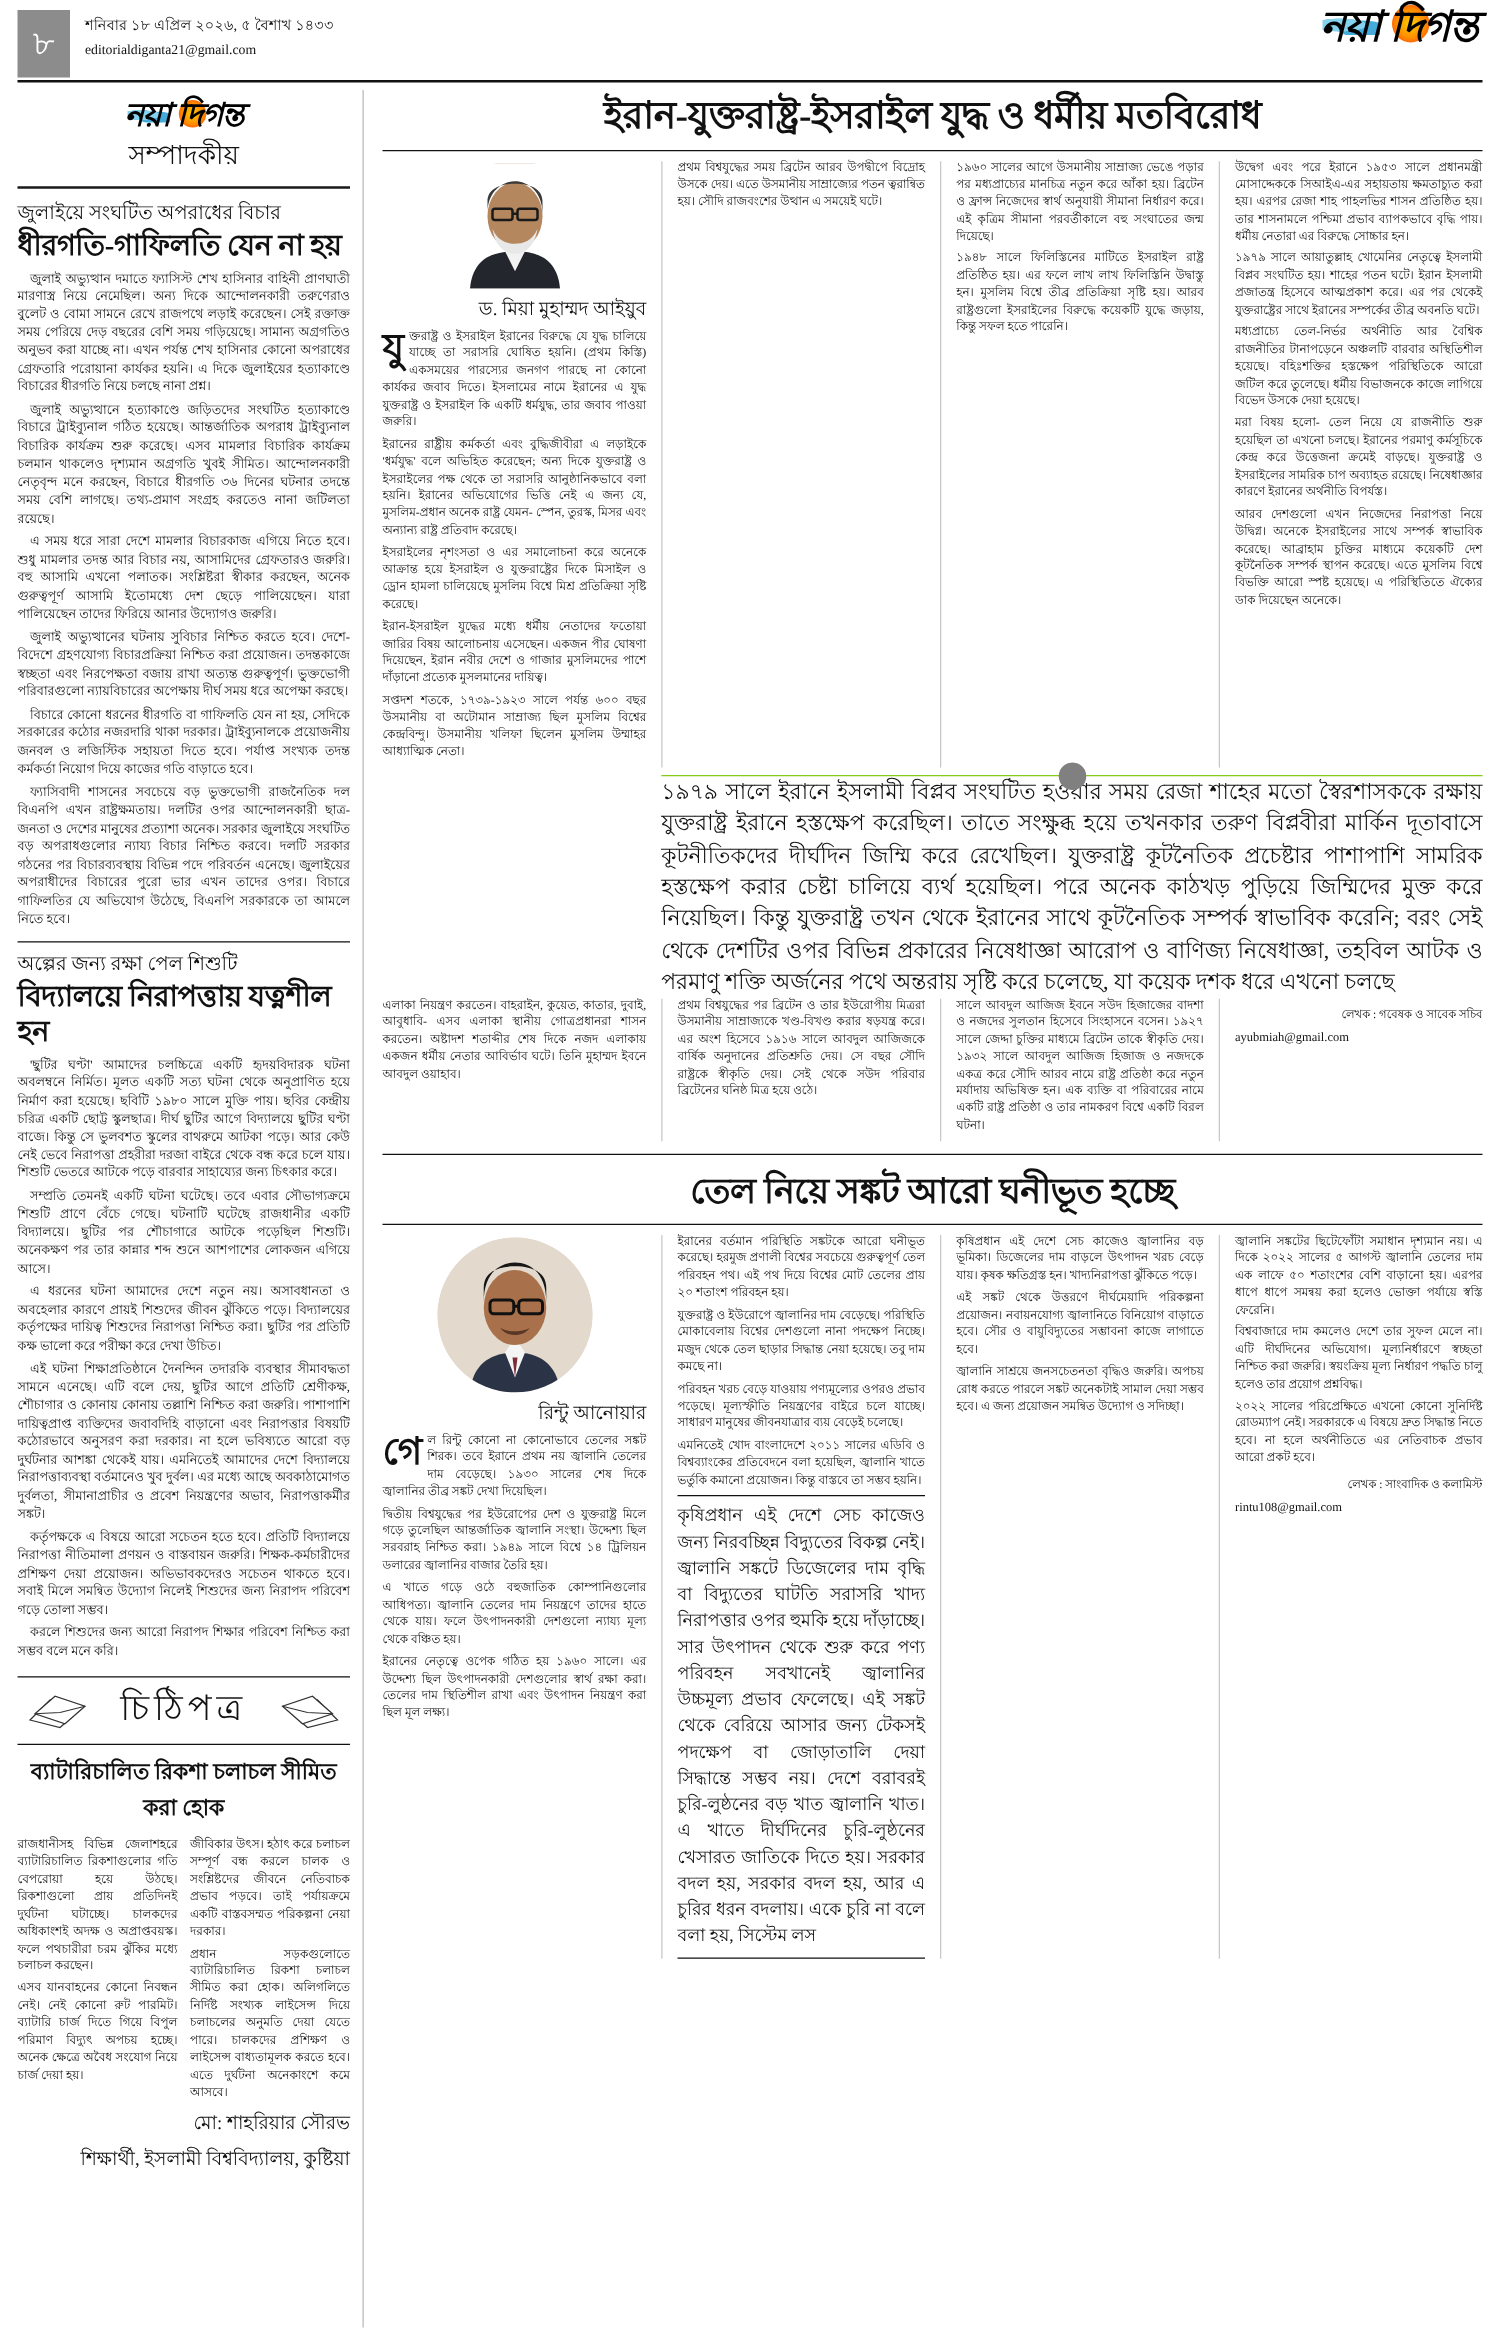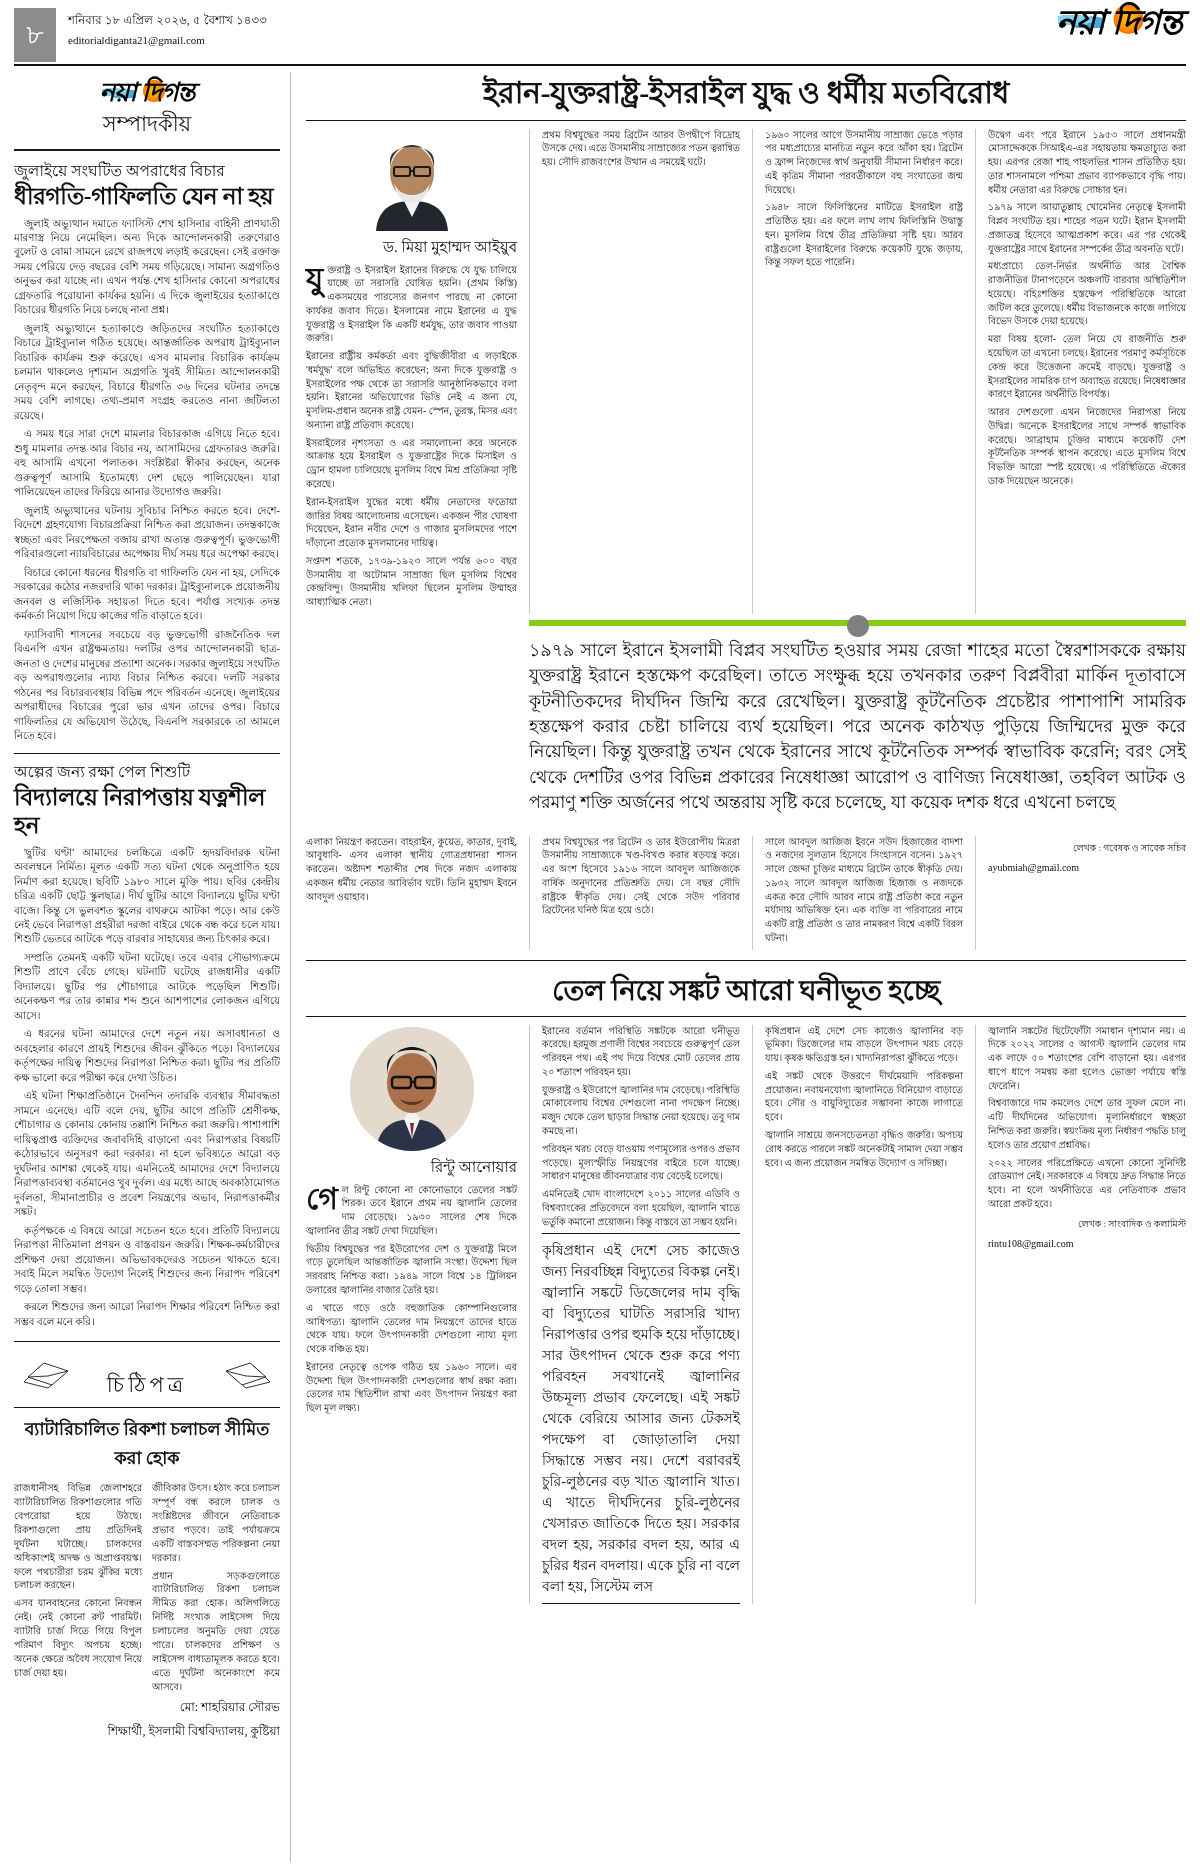--- a/index.html
+++ b/index.html
@@ -74,27 +74,27 @@
   .ed-body { font-size:10.2px; line-height:1.42; text-align:justify; hyphens:auto; }
   .ed-body p { margin:0 0 4px; text-indent:10px; }
   .ed-sep { border-top:1px solid #111; margin:10px 0 8px; }
 
   
   .letters-head {
     display:flex; align-items:center; justify-content:space-between;
     border-top:1.5px solid #111; border-bottom:1.5px solid #111;
     padding:3px 6px; margin:12px 0 8px;
   }
-  .letters-title { font-size:21px; letter-spacing:4px;margin-top:24px; }
+  .letters-title { font-size:28px; letter-spacing:4px; }
   .env { width:54px; height:30px; position:relative; }
   .env svg { display:block; }
   .letter-head { font-size:17.5px; font-weight:bold; text-align:center; margin:4px 0 7px; }
   .two-col { column-count:2; column-gap:10px; font-size:9.6px; line-height:1.45; text-align:justify; }
   .two-col p { margin:0 0 4px; }
-  .sign { text-align:right; font-size:12px; margin-top:4px; }
+  .sign { text-align:right; font-size:15px; margin-top:4px; }
 
   
   .main-col { padding-left:10px; }
   .art-title {
     font-size:30px; font-weight:bold; text-align:center;
     line-height:1.25; margin:2px 0 8px; letter-spacing:-.4px;
   }
   .art-title.second { font-size:28px; margin-top:4px; }
   .art-rule { border-top:1px solid #111; margin:0 0 8px; }
 
@@ -118,22 +118,22 @@
   .author-name { font-size:14px; margin-top:4px; }
   .author-name.big { font-size:15px; }
 
   .dropcap-p::first-letter {
     float:left; font-size:30px; line-height:.86; padding:2px 4px 0 0; font-weight:bold;
   }
 
   
   .pull {
     grid-column: 2 / 5;
-    border-top:6px solid #84cc16;
-    margin:6px 0 20px; padding-top:12px; position:relative;
+    border-top:1px solid #84cc16;
+    margin:6px 0 0; padding-top:0; position:relative;
   }
   .pull .dot {
     position:absolute; top:-11px; left:50%; transform:translateX(-50%);
     width:22px; height:22px; border-radius:50%; background:#808080;
   }
   .pull-text { font-size:17.5px; line-height:1.45; text-align:justify; }
 
   .email { font-size:10px; text-align:left; margin-top:6px; font-family:"Liberation Serif", serif; }
   .credit { font-size:9.2px; text-align:right; margin-top:5px; }
 

